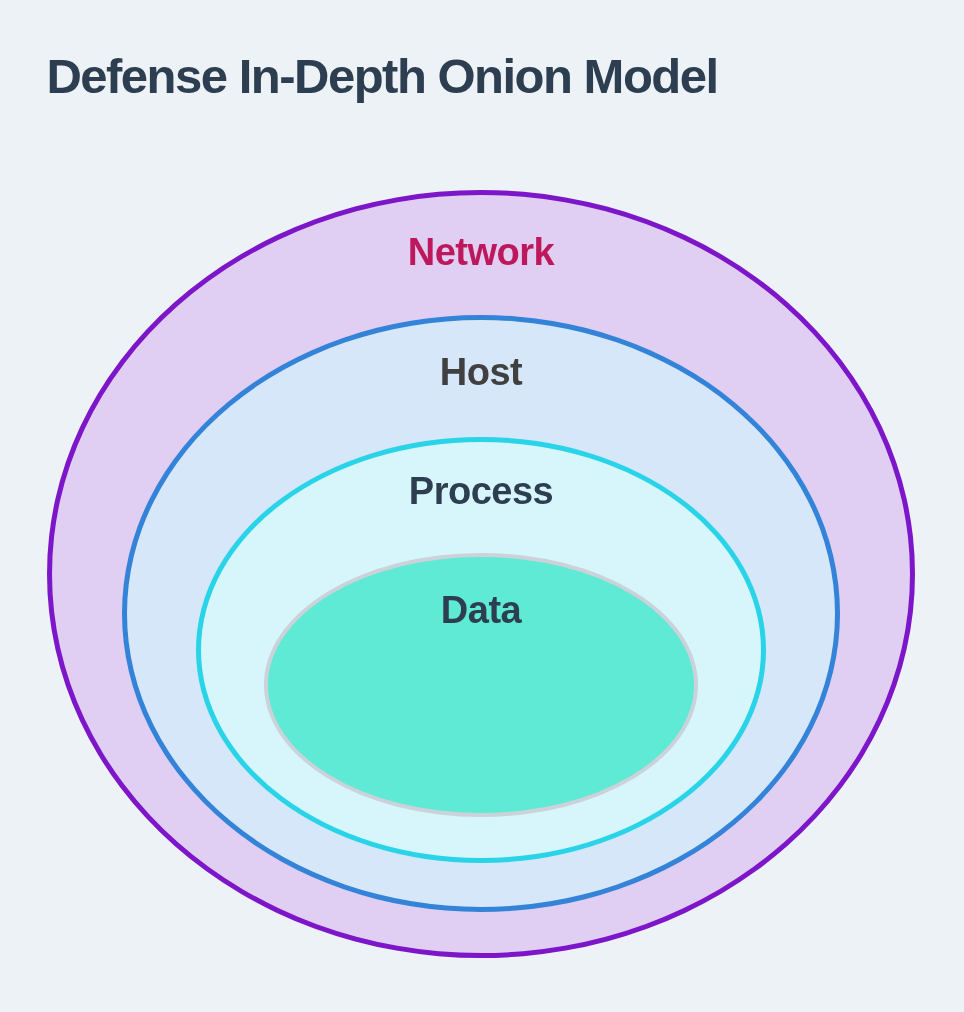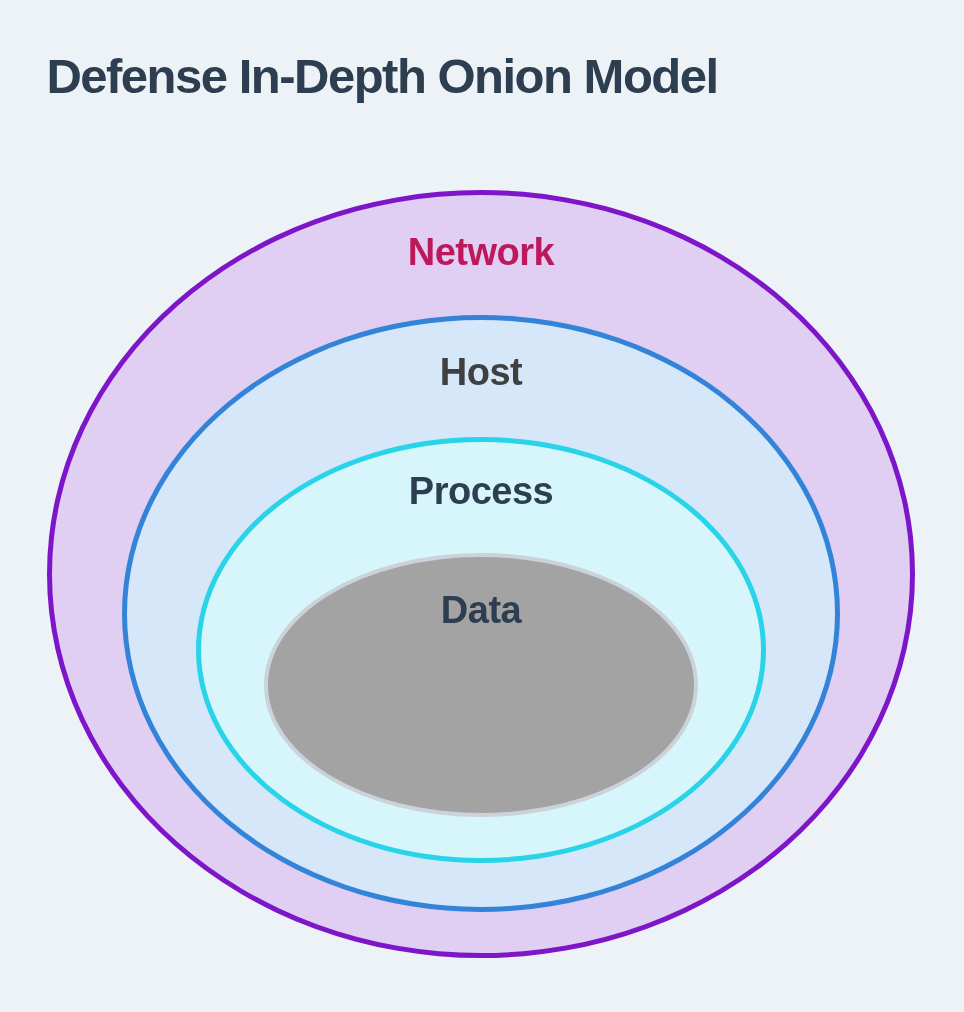--- a/index.html
+++ b/index.html
@@ -66,17 +66,17 @@
   </div>
 
   <div class="layer layer-1" style="background: rgb(213, 231, 248); border-color: rgb(51, 131, 216);">
     <span class="layer-label" style="color: #404040;">Host</span>
   </div>
 
   <div class="layer layer-2" style="background: rgb(214, 246, 251); border-color: rgb(41, 211, 232);">
     <span class="layer-label" style="color: rgb(45, 62, 80);">Process</span>
   </div>
 
-  <div class="layer layer-3" style="background: #a3a3a3; border-color: rgb(203, 210, 217);">
+  <div class="layer layer-3" style="background: #5eead4; border-color: rgb(203, 210, 217);">
     <span class="layer-label" style="color: rgb(45, 62, 80);">Data</span>
   </div>
 
 </div>
 
 </body></html>

